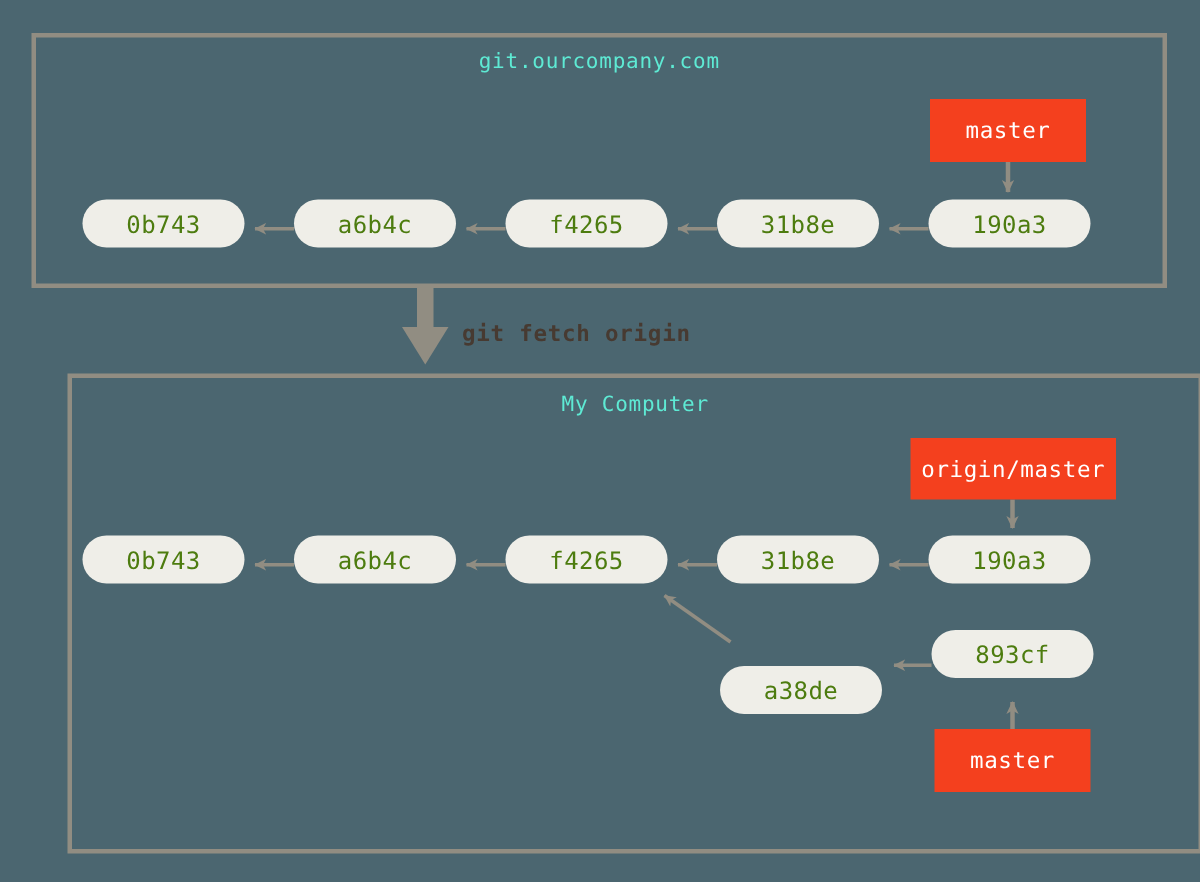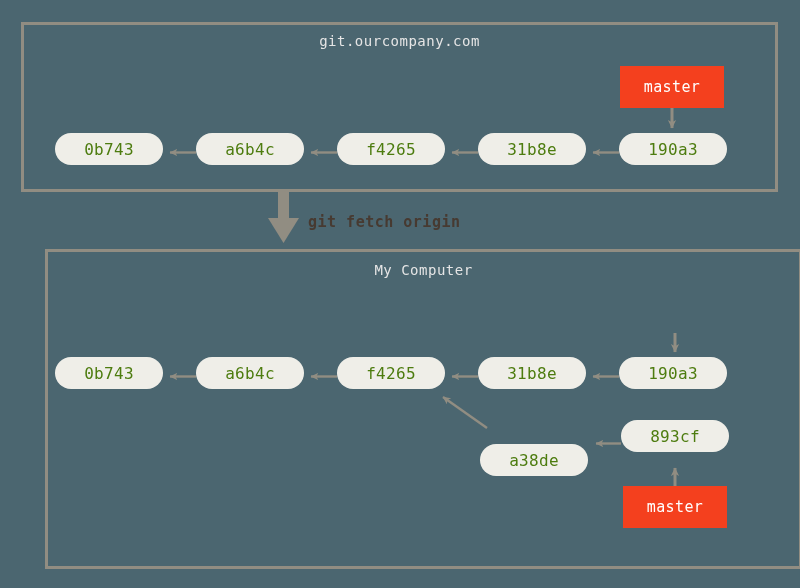--- a/index.html
+++ b/index.html
@@ -23,21 +23,21 @@
     box-sizing: border-box;
     background: transparent;
   }
   #panel-remote { left: 21px;  top: 22px;  width: 757px; height: 170px; }
   #panel-local  { left: 22px;  top: 249px; width: 757px; height: 320px; margin-left: 23px; }
 
   .panel-title {
     position: absolute;
     width: 100%;
     text-align: center;
-    color: #e5e5e5;
+    color: #5eead4;
     font-size: 14px;
     letter-spacing: 0.5px;
     white-space: nowrap;
   }
   #panel-remote .panel-title { top: 8px; }
   #panel-local  .panel-title { top: 10px; }
 
   
   .commit {
     position: absolute;
@@ -171,15 +171,16 @@
   </div>
 
   <div class="commit" style="left:55px;  top:357px;">0b743</div>
   <div class="commit" style="left:196px; top:357px;">a6b4c</div>
   <div class="commit" style="left:337px; top:357px;">f4265</div>
   <div class="commit" style="left:478px; top:357px;">31b8e</div>
   <div class="commit" style="left:619px; top:357px;">190a3</div>
   <div class="commit" style="left:480px; top:444px;">a38de</div>
   <div class="commit" style="left:621px; top:420px;">893cf</div>
 
+  <div class="branch-box" style="left:607px; top:292px; width:137px; height:41px;">origin/master</div>
   <div class="branch-box" style="left:623px; top:486px; width:104px; height:42px;">master</div>
 
 </div>
 
 </body></html>

